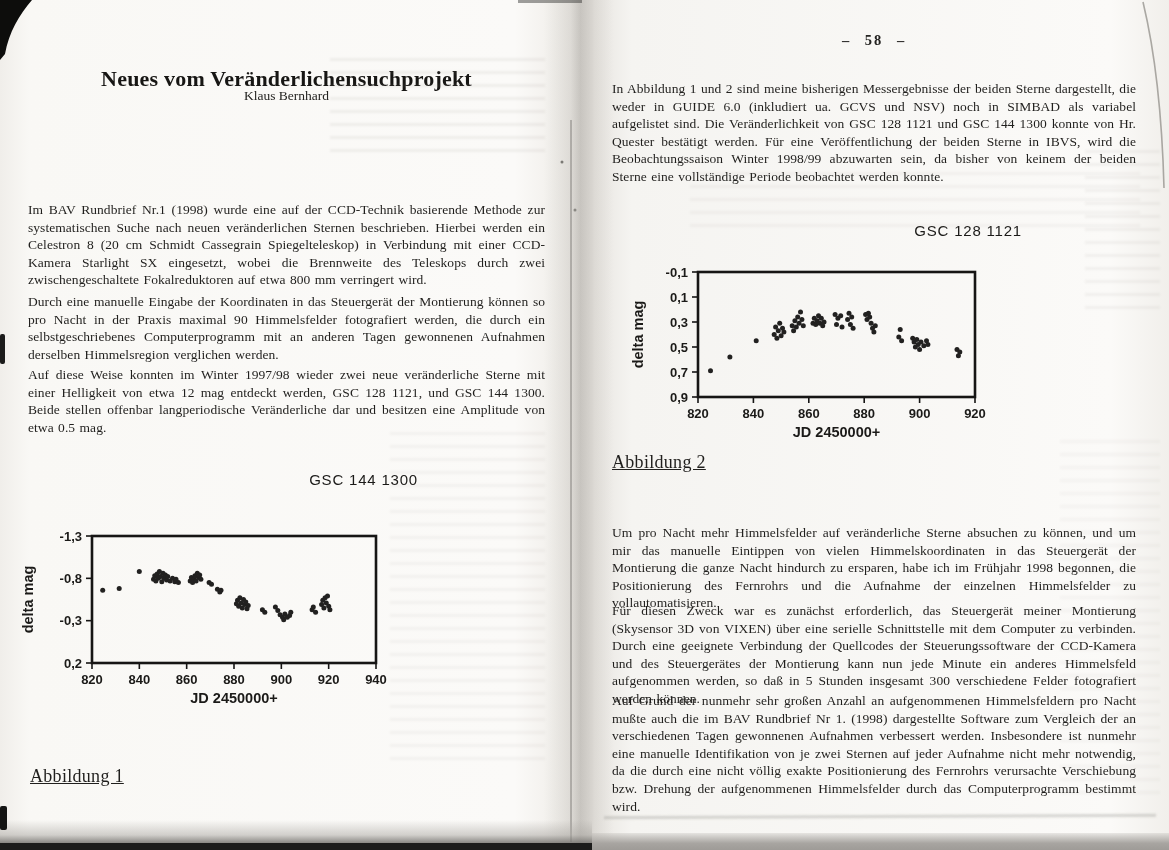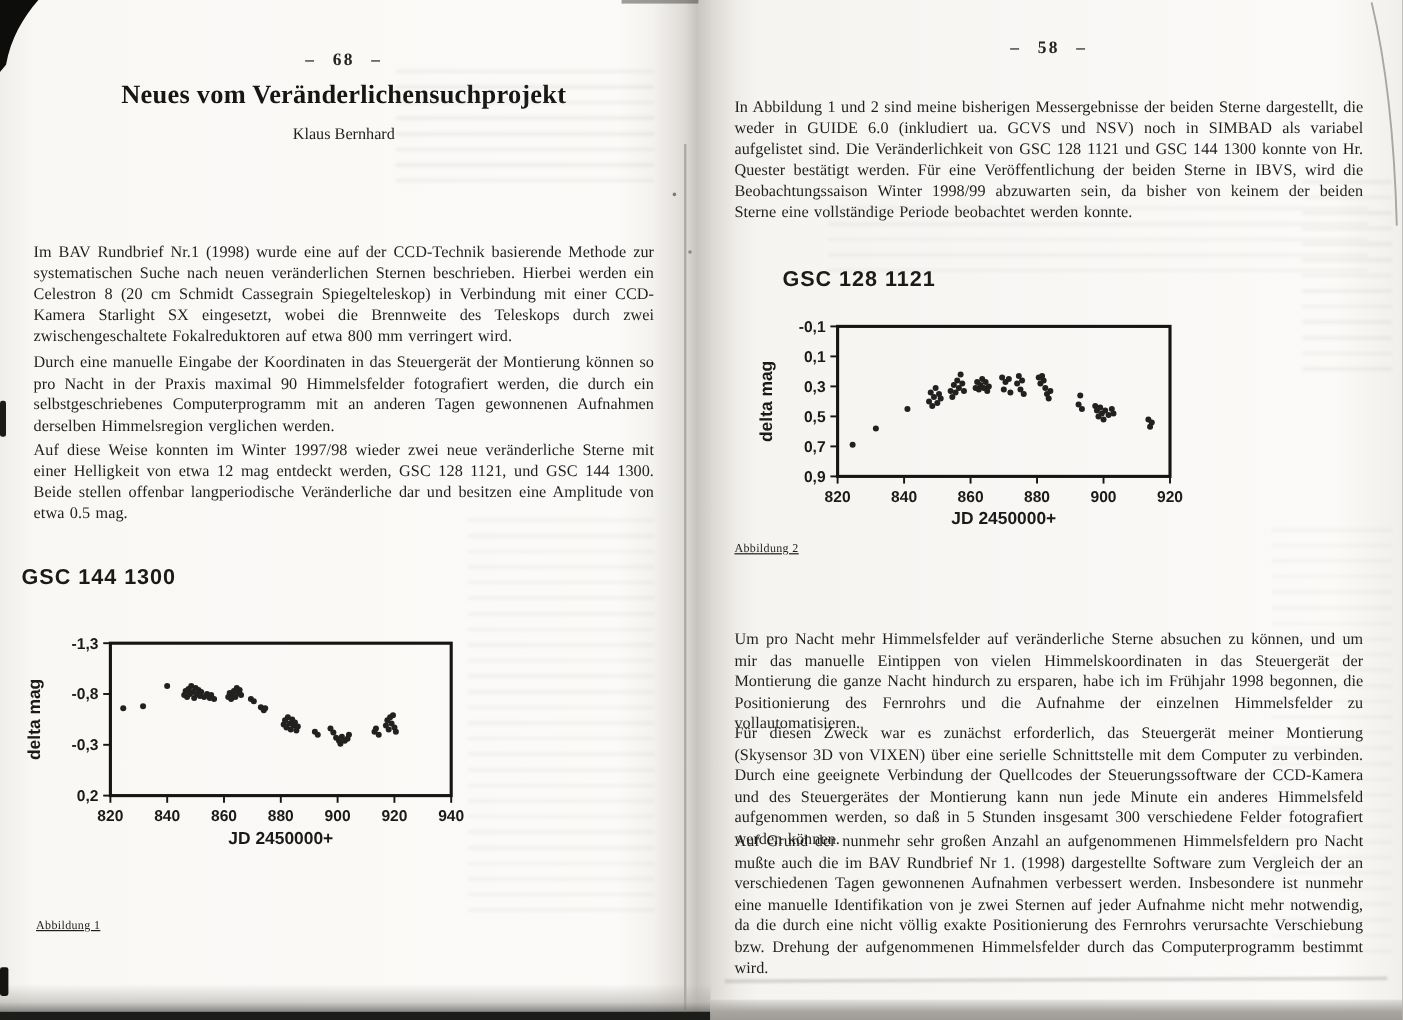--- a/index.html
+++ b/index.html
@@ -18,25 +18,25 @@
   .article-title{
     position:absolute; font-size:22px; font-weight:bold; letter-spacing:.2px;
     color:#171614;
   }
   .author{position:absolute; font-size:13.5px; color:#242321;}
   .body-text{
     position:absolute; font-size:13.5px; line-height:17.6px; text-align:justify;
     letter-spacing:.05px; word-spacing:1px; color:#201f1d;margin-top:10px;
   }
   .fig-title{
-    position:absolute; font-family:"Liberation Sans", sans-serif; font-weight:bold;
-    font-size:18px; letter-spacing:.8px; color:#1b1a18; text-align:left;
+    position:absolute; font-family:"Liberation Sans", sans-serif; font-weight:normal;
+    font-size:15px; letter-spacing:.8px; color:#1b1a18; text-align:right;
   }
   .caption{
-    position:absolute; font-size:10px; text-decoration:underline; color:#201f1d;
+    position:absolute; font-size:18px; text-decoration:underline; color:#201f1d;
     letter-spacing:.3px;
   }
   svg.chart{position:absolute; overflow:visible;}
   svg.chart text.tick{font:bold 13px "Liberation Sans", sans-serif; fill:#1b1a18;}
   svg.chart text.axis-label{font:bold 14.5px "Liberation Sans", sans-serif; fill:#1b1a18;}
   
   .artifact{position:absolute; pointer-events:none;}
   .bleed{
     position:absolute; pointer-events:none;
     background:repeating-linear-gradient(to bottom,
@@ -67,23 +67,22 @@
     background:rgba(138,136,131,.32); filter:blur(1px); transform:rotate(-.25deg);
   }
   .top-streak{left:518px; top:0; width:64px; height:3px; background:rgba(45,44,42,.45); filter:blur(.5px);}
 </style>
 </head>
 <body>
 
 <div class="canvas">
 
   <div class="page">
-    <div class="pagenum centered" style="left:28px; top:42px; width:517px;">– 68 –</div>
     <div class="article-title centered" style="left:28px; top:66px; width:517px;">Neues vom Veränderlichensuchprojekt</div>
-    <div class="author centered" style="left:28px; top:104px; width:517px;">Klaus Bernhard</div>
+    <div class="author centered" style="left:28px; top:88px; width:517px;">Klaus Bernhard</div>
 
     <div class="body-text" style="left:28px; top:191px; width:517px;">Im BAV Rundbrief  Nr.1 (1998)  wurde eine auf der CCD-Technik basierende Methode zur systematischen Suche nach neuen veränderlichen Sternen beschrieben. Hierbei werden ein Celestron 8 (20 cm Schmidt Cassegrain Spiegelteleskop) in Verbindung mit einer CCD-Kamera Starlight SX eingesetzt, wobei die Brennweite des Teleskops durch zwei zwischengeschaltete Fokalreduktoren auf etwa 800 mm verringert wird.</div>
     <div class="body-text" style="left:28px; top:283px; width:517px;">Durch eine manuelle Eingabe der Koordinaten in das Steuergerät der Montierung können so pro Nacht in der Praxis maximal 90 Himmelsfelder fotografiert werden, die durch ein selbstgeschriebenes Computerprogramm mit an anderen Tagen gewonnenen Aufnahmen derselben Himmelsregion verglichen werden.</div>
     <div class="body-text" style="left:28px; top:356px; width:517px;">Auf diese Weise konnten im Winter 1997/98 wieder zwei neue veränderliche Sterne mit einer Helligkeit von etwa 12 mag entdeckt werden, GSC 128 1121, und GSC 144 1300. Beide stellen offenbar langperiodische Veränderliche dar und besitzen eine Amplitude von etwa 0.5 mag.</div>
 
     <div class="fig-title" style="left:18px; top:471px; width:400px;">GSC 144 1300</div>
     <svg class="chart" id="fig1-svg" style="left:20px; top:520px;" width="400" height="190" viewBox="0 0 400 190">
         <rect x="72" y="16" width="284" height="127" fill="none" stroke="#161514" stroke-width="2.6"></rect>
         <line x1="72" y1="144" x2="72" y2="149" stroke="#161514" stroke-width="1.6"></line>
         <text x="72" y="164" text-anchor="middle" class="tick">820</text>

